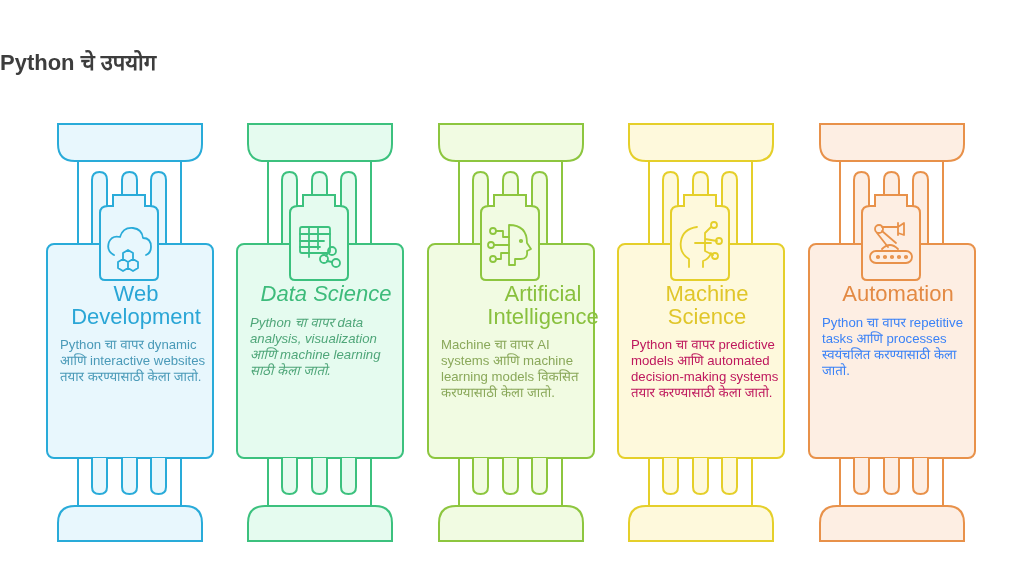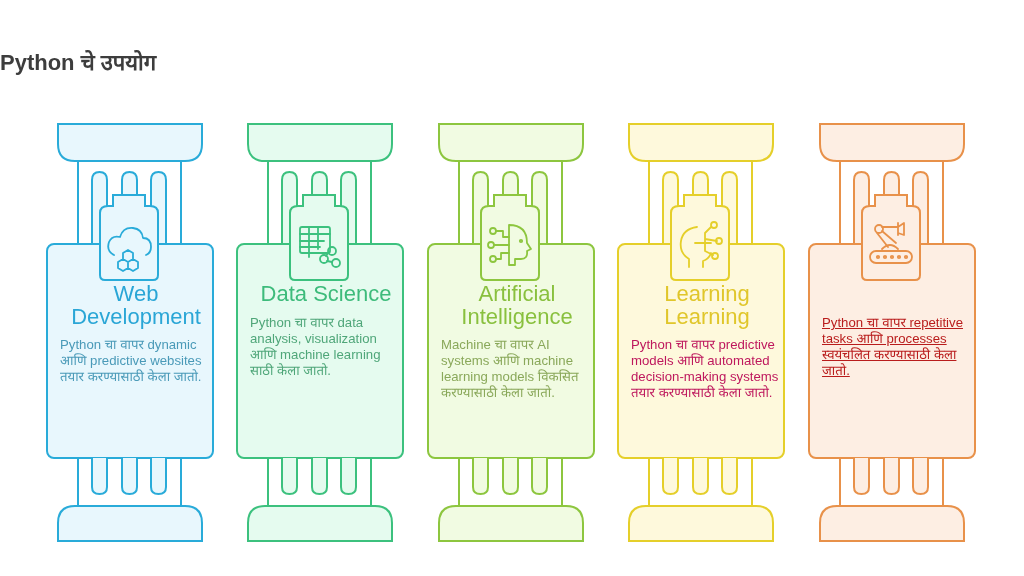--- a/index.html
+++ b/index.html
@@ -42,23 +42,23 @@
 
       <path class="s f" d="M12 541 V523 Q12 506 29 506 H139 Q156 506 156 523 V541 Z" stroke="#29ABD9" stroke-width="2" fill="#E8F7FD"></path>
 
       <path class="s f" d="M54 213 V275 Q54 280 59 280 H107 Q112 280 112 275 V213 Q112 206 104 206 H99 V195 H67 V206 H62 Q54 206 54 213 Z" stroke="#29ABD9" stroke-width="2" fill="#E8F7FD"></path>
     </svg>
     <div class="icon"><svg width="58" height="62" viewBox="0 0 58 62" fill="none" stroke="#29ABD9" stroke-width="1.8" stroke-linecap="round" stroke-linejoin="round">
           <path d="M14 42 Q6 38 9 29 Q12 22 20 24 Q23 14 33 15 Q42 16 43 25 Q51 25 51 34 Q51 40 46 42"></path>
           <path d="M23 40 l5-3 5 3 v6 l-5 3 -5-3z M18 49 l5-3 5 3 v6 l-5 3 -5-3z M28 49 l5-3 5 3 v6 l-5 3 -5-3z"></path>
         </svg></div>
     <div class="ptitle" style="color: rgb(42, 166, 214); top: 282px;">Web Development</div>
-    <div class="pdesc" style="color: rgb(74, 154, 184); top: 337px;">Python चा वापर dynamic आणि predictive websites तयार करण्यासाठी केला जातो.</div>
+    <div class="pdesc" style="color: rgb(74, 154, 184); top: 337px;">Python चा वापर dynamic आणि interactive websites तयार करण्यासाठी केला जातो.</div>
   </div>
-    <div class="pillar" style="left: 236px;">
+    <div class="pillar" style="left: 236px; font-style: italic;">
     <svg class="frame" width="180" height="576" viewBox="0 0 180 576">
 
       <path class="s f" d="M12 124 H156 V144 Q156 161 139 161 H29 Q12 161 12 144 Z" stroke="#3CC17E" stroke-width="2" fill="#E5FBEF"></path>
 
       <rect class="s w" x="32" y="161" width="103" height="83" stroke="#3CC17E" stroke-width="2" fill="#ffffff"></rect>
 
       <path class="s f" d="M46 244 V180 Q46 172 53.5 172 Q61 172 61 180 V244" stroke="#3CC17E" stroke-width="2" fill="#E5FBEF"></path>
       <path class="s f" d="M76 244 V180 Q76 172 83.5 172 Q91 172 91 180 V244" stroke="#3CC17E" stroke-width="2" fill="#E5FBEF"></path>
       <path class="s f" d="M105 244 V180 Q105 172 112.5 172 Q120 172 120 180 V244" stroke="#3CC17E" stroke-width="2" fill="#E5FBEF"></path>
 
@@ -111,21 +111,21 @@
     <div class="icon"><svg width="58" height="62" viewBox="0 0 58 62" fill="none" stroke="#8DC63F" stroke-width="1.8" stroke-linecap="round" stroke-linejoin="round">
           <path d="M28 12 Q46 12 46 30 L50 36 L46 38 Q47 46 40 46 L34 46 L34 52 L28 52 Z"></path>
           <circle cx="40" cy="28" r="1.2"></circle>
           <circle cx="12" cy="18" r="3"></circle>
           <path d="M15 18 H22 V24 H28"></path>
           <circle cx="10" cy="32" r="3"></circle>
           <path d="M13 32 H28"></path>
           <circle cx="12" cy="46" r="3"></circle>
           <path d="M15 46 H20 V40 H28"></path>
         </svg></div>
-    <div class="ptitle" style="color: rgb(137, 192, 62); top: 282px;">Artificial Intelligence</div>
+    <div class="ptitle" style="color: rgb(137, 192, 62); top: 282px; margin-left: 26px;">Artificial Intelligence</div>
     <div class="pdesc" style="color: rgb(138, 168, 90); top: 337px;">Machine चा वापर AI systems आणि machine learning models विकसित करण्यासाठी केला जातो.</div>
   </div>
     <div class="pillar" style="left: 617px;">
     <svg class="frame" width="180" height="576" viewBox="0 0 180 576">
 
       <path class="s f" d="M12 124 H156 V144 Q156 161 139 161 H29 Q12 161 12 144 Z" stroke="#E5CF2A" stroke-width="2" fill="#FEF9DC"></path>
 
       <rect class="s w" x="32" y="161" width="103" height="83" stroke="#E5CF2A" stroke-width="2" fill="#ffffff"></rect>
 
       <path class="s f" d="M46 244 V180 Q46 172 53.5 172 Q61 172 61 180 V244" stroke="#E5CF2A" stroke-width="2" fill="#FEF9DC"></path>
@@ -144,21 +144,21 @@
 
       <path class="s f" d="M54 213 V275 Q54 280 59 280 H107 Q112 280 112 275 V213 Q112 206 104 206 H99 V195 H67 V206 H62 Q54 206 54 213 Z" stroke="#E5CF2A" stroke-width="2" fill="#FEF9DC"></path>
     </svg>
     <div class="icon"><svg width="58" height="62" viewBox="0 0 58 62" fill="none" stroke="#E5CF2A" stroke-width="1.8" stroke-linecap="round" stroke-linejoin="round">
           <path d="M18 54 V46 Q8 40 10 28 Q12 16 26 14 M32 54 V48 Q38 46 40 40"></path>
           <path d="M24 30 H40 M34 20 L40 14 M34 20 V38 L42 42 M34 26 L46 28"></path>
           <circle cx="43" cy="12" r="3"></circle>
           <circle cx="48" cy="28" r="3"></circle>
           <circle cx="44" cy="43" r="3"></circle>
         </svg></div>
-    <div class="ptitle" style="color: rgb(224, 198, 42); top: 282px;">Learning Learning</div>
+    <div class="ptitle" style="color: rgb(224, 198, 42); top: 282px;">Machine Science</div>
     <div class="pdesc" style="color: #be185d; top: 337px;">Python चा वापर predictive models आणि automated decision-making systems तयार करण्यासाठी केला जातो.</div>
   </div>
     <div class="pillar" style="left: 808px;">
     <svg class="frame" width="180" height="576" viewBox="0 0 180 576">
 
       <path class="s f" d="M12 124 H156 V144 Q156 161 139 161 H29 Q12 161 12 144 Z" stroke="#E8914A" stroke-width="2" fill="#FDEEE3"></path>
 
       <rect class="s w" x="32" y="161" width="103" height="83" stroke="#E8914A" stroke-width="2" fill="#ffffff"></rect>
 
       <path class="s f" d="M46 244 V180 Q46 172 53.5 172 Q61 172 61 180 V244" stroke="#E8914A" stroke-width="2" fill="#FDEEE3"></path>
@@ -181,15 +181,16 @@
           <circle cx="17" cy="16" r="4"></circle>
           <path d="M20 18 L34 30 M15 20 L26 34 M20 14 H36 M36 10 V22 M36 14 L42 10 V22 L36 20"></path>
           <path d="M20 36 Q28 28 36 36"></path>
           <rect x="8" y="38" width="42" height="12" rx="6"></rect>
           <circle cx="16" cy="44" r="1.2"></circle>
           <circle cx="23" cy="44" r="1.2"></circle>
           <circle cx="30" cy="44" r="1.2"></circle>
           <circle cx="37" cy="44" r="1.2"></circle>
           <circle cx="44" cy="44" r="1.2"></circle>
         </svg></div>
-    <div class="pdesc" style="color: #b91c1c; top: 315px; text-decoration: underline;">Python चा वापर repetitive tasks आणि processes स्वयंचलित करण्यासाठी केला जातो.</div>
+    <div class="ptitle" style="color: rgb(227, 138, 68); top: 282px;">Automation</div>
+    <div class="pdesc" style="color: #3b82f6; top: 315px;">Python चा वापर repetitive tasks आणि processes स्वयंचलित करण्यासाठी केला जातो.</div>
   </div>
   </div>
 
 </body></html>

